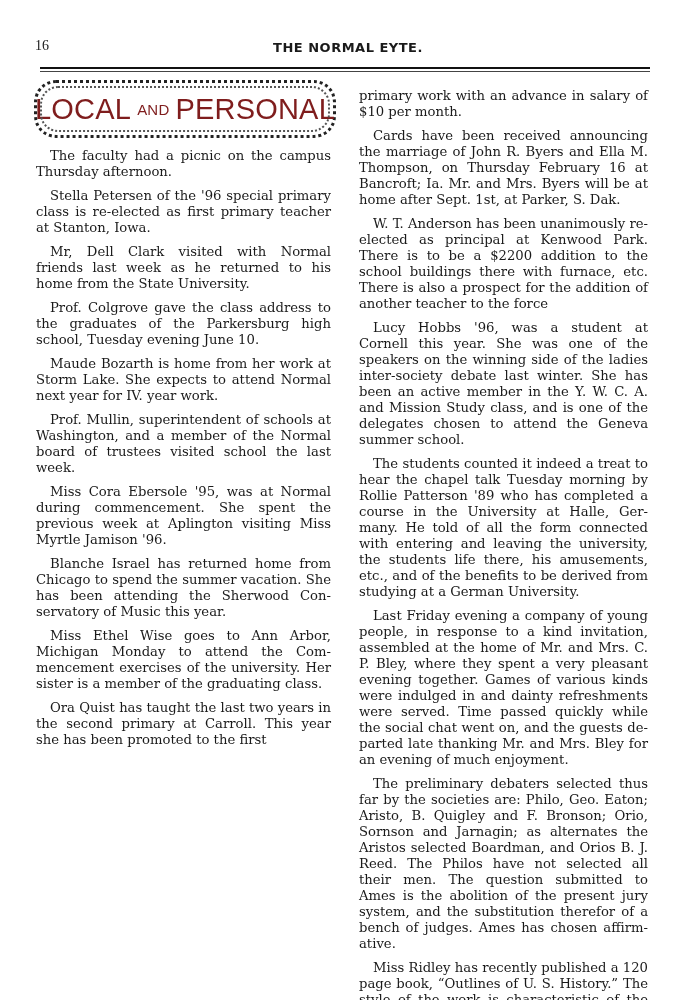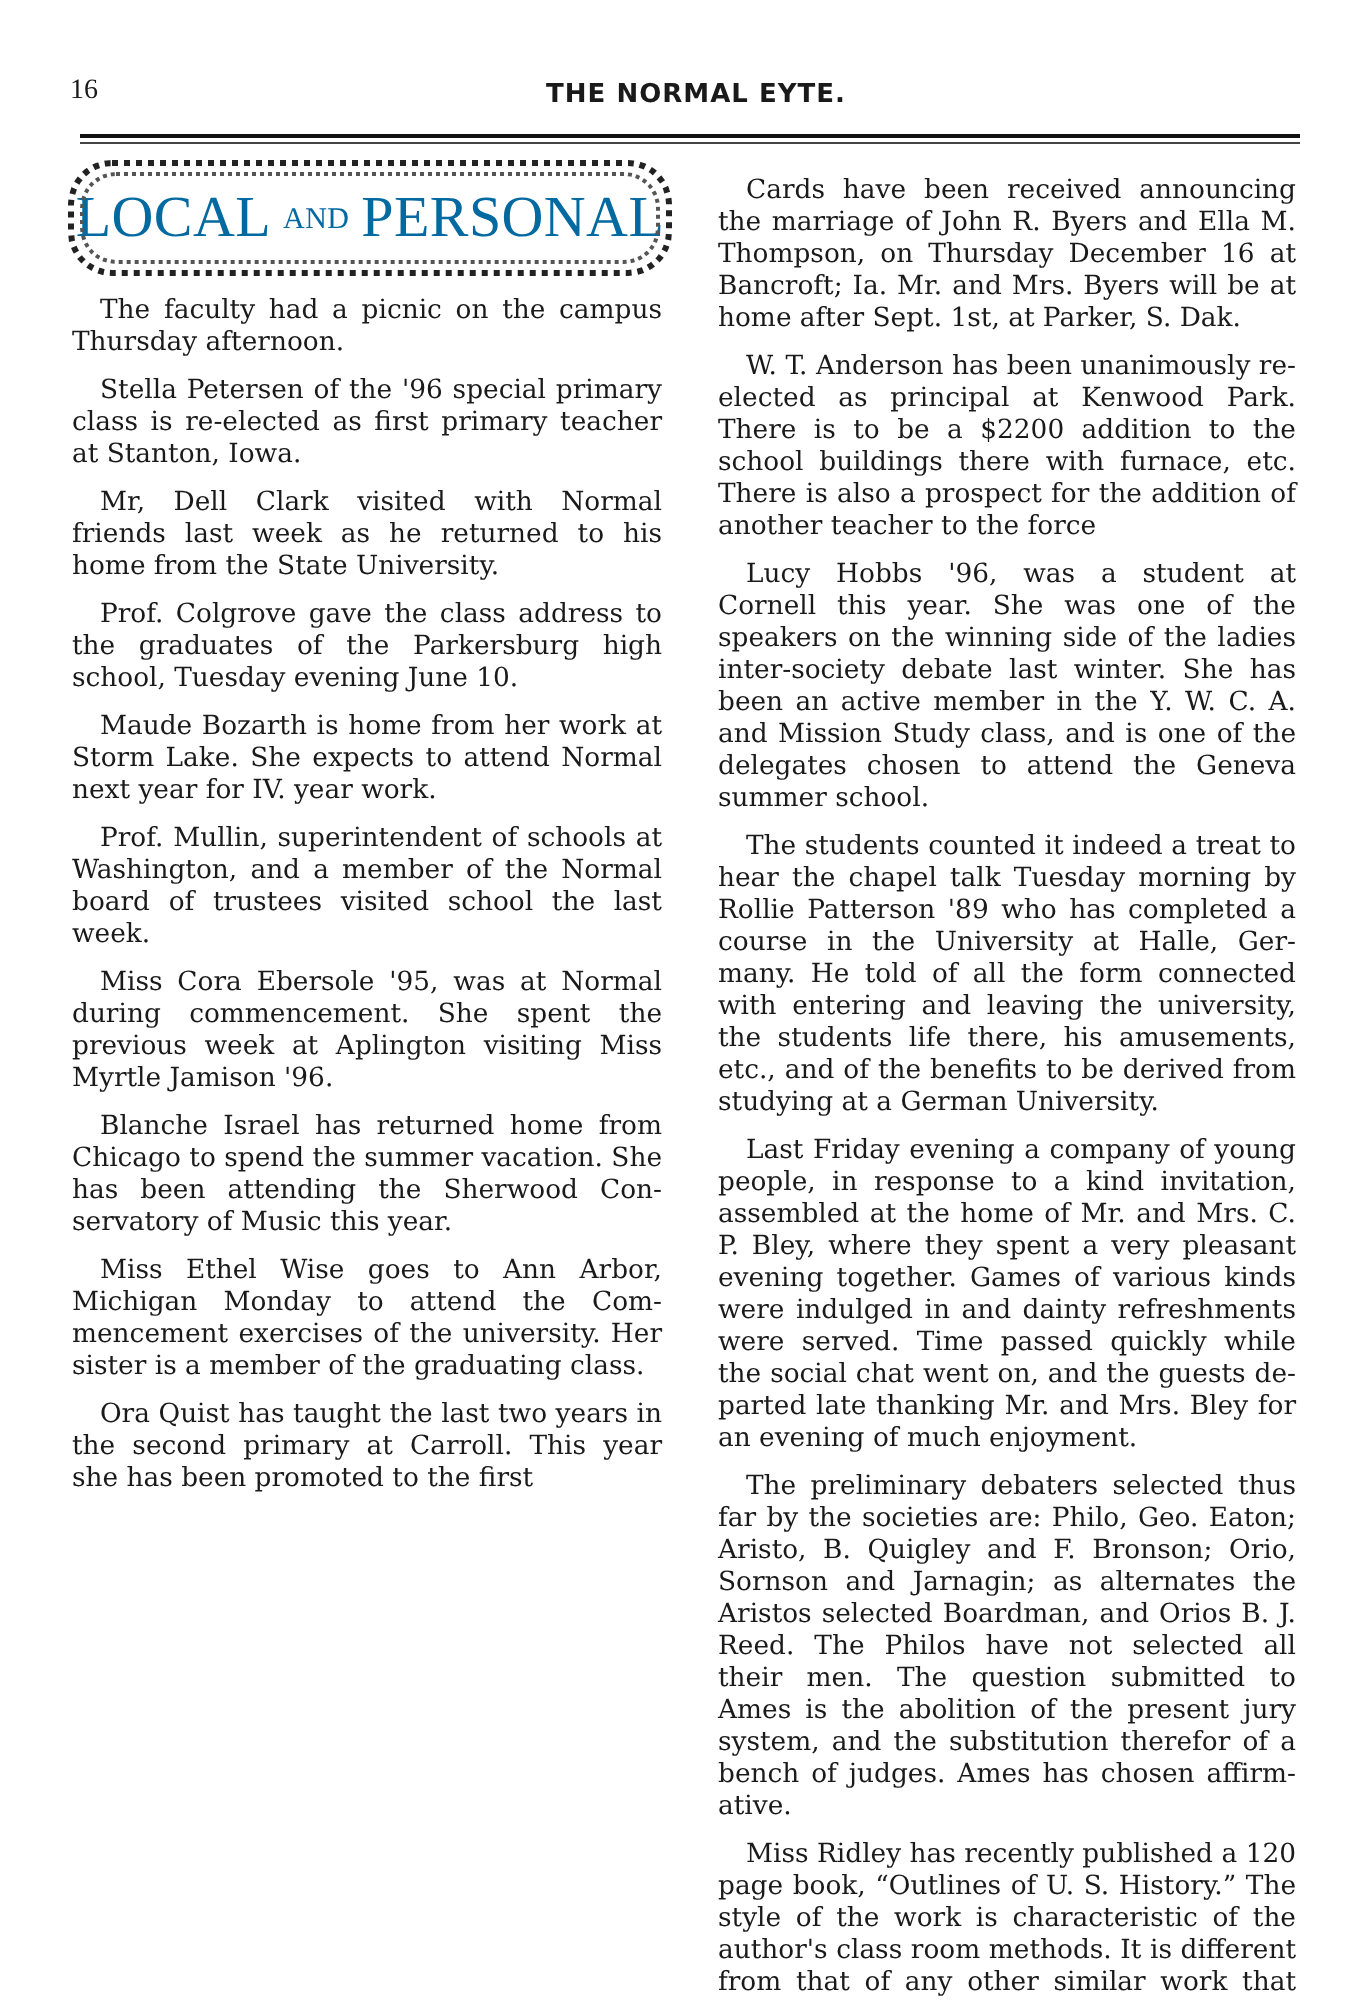--- a/index.html
+++ b/index.html
@@ -28,21 +28,21 @@
   .header-box {
     position:absolute; left:34px; top:80px; width:302px; height:58px;
     border:3px dotted #222; border-radius:22px; box-sizing:border-box;
     display:flex; align-items:center; justify-content:center;
     outline:1px solid transparent;
   }
   .header-box::before {
     content:""; position:absolute; inset:3px; border:2px dotted #555; border-radius:18px;
   }
   .header-title {
-    font-family:Liberation Serif, serif; font-size:29px; letter-spacing:0.2px; color:#0369a1;
+    font-family:Liberation Sans, sans-serif; font-size:29px; letter-spacing:0.2px; color:#7f1d1d;
     white-space:nowrap;
   }
   .header-title .small { font-size:15px; margin:0 6px; vertical-align:4px; }
 </style>
 </head>
 <body>
 
 <div class="page-num">16</div>
 <div class="running-title">THE NORMAL EYTE.</div>
 <div class="rule-thick"></div>
@@ -61,20 +61,21 @@
   <p class="para">Prof. Colgrove gave the class address to the graduates of the Parkersburg high school, Tuesday evening June 10.</p>
   <p class="para">Maude Bozarth is home from her work at Storm Lake. She expects to attend Normal next year for IV. year work.</p>
   <p class="para">Prof. Mullin, superintendent of schools at Washington, and a member of the Nor­mal board of trustees visited school the last week.</p>
   <p class="para">Miss Cora Ebersole '95, was at Normal during commencement. She spent the previous week at Aplington visiting Miss Myrtle Jamison '96.</p>
   <p class="para">Blanche Israel has returned home from Chicago to spend the summer vacation. She has been attending the Sherwood Con­servatory of Music this year.</p>
   <p class="para">Miss Ethel Wise goes to Ann Arbor, Michigan Monday to attend the Com­mencement exercises of the university. Her sister is a member of the graduating class.</p>
   <p class="para">Ora Quist has taught the last two years in the second primary at Carroll. This year she has been promoted to the first</p>
 </div>
 
 <div class="col col-right">
-  <p class="para">Cards have been received announcing the marriage of John R. Byers and Ella M. Thompson, on Thursday December 16 at Ban­croft; Ia. Mr. and Mrs. Byers will be at home after Sept. 1st, at Parker, S. Dak.</p>
+  <p class="para cont">primary work with an advance in salary of $10 per month.</p>
+  <p class="para">Cards have been received announcing the marriage of John R. Byers and Ella M. Thompson, on Thursday February 16 at Ban­croft; Ia. Mr. and Mrs. Byers will be at home after Sept. 1st, at Parker, S. Dak.</p>
   <p class="para">W. T. Anderson has been unanimously re-elected as principal at Kenwood Park. There is to be a $2200 addition to the school buildings there with furnace, etc. There is also a prospect for the addition of an­other teacher to the force</p>
   <p class="para">Lucy Hobbs '96, was a student at Cornell this year. She was one of the speakers on the winning side of the ladies inter-society debate last winter. She has been an active member in the Y. W. C. A. and Mission Study class, and is one of the delegates chosen to attend the Geneva summer school.</p>
   <p class="para">The students counted it indeed a treat to hear the chapel talk Tuesday morning by Rollie Patterson '89 who has completed a course in the University at Halle, Ger­many. He told of all the form connected with entering and leaving the university, the students life there, his amusements, etc., and of the benefits to be derived from studying at a German University.</p>
   <p class="para">Last Friday evening a company of young people, in response to a kind invitation, assembled at the home of Mr. and Mrs. C. P. Bley, where they spent a very pleasant evening together. Games of various kinds were indulged in and dainty refreshments were served. Time passed quickly while the social chat went on, and the guests de­parted late thanking Mr. and Mrs. Bley for an evening of much enjoyment.</p>
   <p class="para">The preliminary debaters selected thus far by the societies are: Philo, Geo. Eaton; Aristo, B. Quigley and F. Bronson; Orio, Sornson and Jarnagin; as alternates the Aristos selected Boardman, and Orios B. J. Reed. The Philos have not selected all their men. The question submitted to Ames is the abolition of the present jury system, and the substitution therefor of a bench of judges. Ames has chosen affirm­ative.</p>
   <p class="para">Miss Ridley has recently published a 120 page book, “Outlines of U. S. History.” The style of the work is characteristic of the author's class room methods. It is different from that of any other similar work that has come under our notice. It can be procured of Miss Ridley at 20 or 25</p>
 </div>
 
 </body></html>

